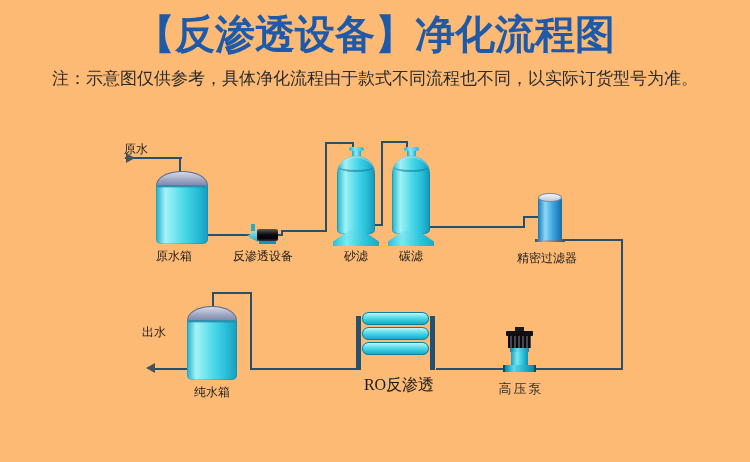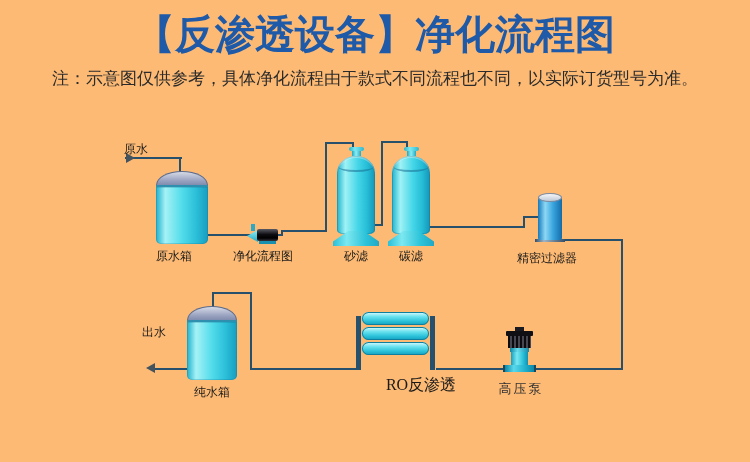--- a/index.html
+++ b/index.html
@@ -167,22 +167,22 @@
     <div class="hp-flange"></div>
   </div>
 
   <div class="tank" style="left:187px;top:306px">
     <div class="t-dome" style="width:50px;height:14px"></div>
     <div class="t-body" style="width:50px;height:60px"></div>
   </div>
 
   <span class="lbl" style="left:124px;top:141px">原水</span>
   <span class="lbl c" style="left:174px;top:248px">原水箱</span>
-  <span class="lbl c" style="left:263px;top:248px">净化流程图</span>
+  <span class="lbl c" style="left:263px;top:248px">反渗透设备</span>
   <span class="lbl c" style="left:356px;top:248px">砂滤</span>
   <span class="lbl c" style="left:411px;top:248px">碳滤</span>
   <span class="lbl c" style="left:547px;top:250px">精密过滤器</span>
-  <span class="lbl c" style="left:421px;top:375px;font-size:16px">RO反渗透</span>
+  <span class="lbl c" style="left:399px;top:375px;font-size:16px">RO反渗透</span>
   <span class="lbl c" style="left:521px;top:380px;font-size:13px;letter-spacing:2px;color:#333">高压泵</span>
   <span class="lbl c" style="left:212px;top:384px">纯水箱</span>
   <span class="lbl" style="left:142px;top:324px">出水</span>
 
 </div>
 
 </body></html>

